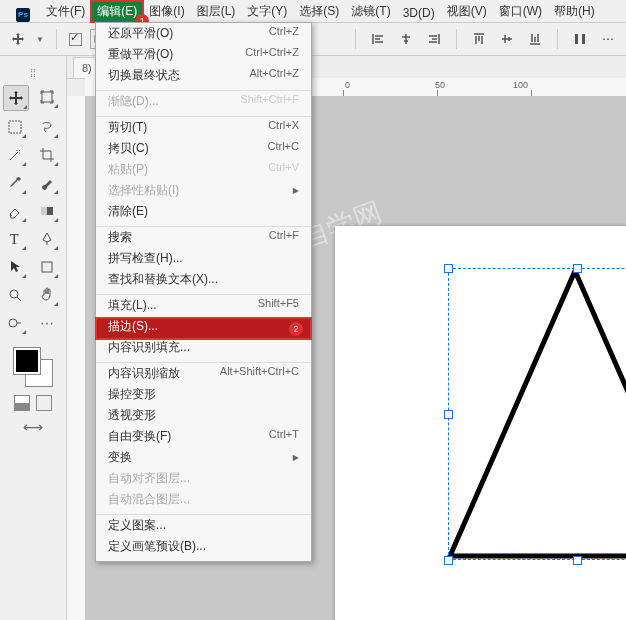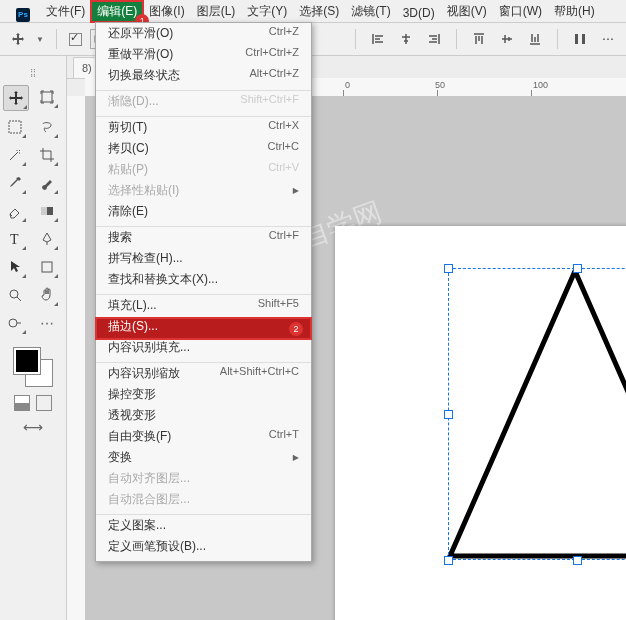--- a/index.html
+++ b/index.html
@@ -261,21 +261,21 @@
       <div class="tab">
         <span>8)</span>
         <span class="x">×</span>
       </div>
     </div>
     <div class="rulerH">
       <span style="left:260px">0</span>
       <i style="left:258px"></i>
       <span style="left:350px">50</span>
       <i style="left:352px"></i>
-      <span style="left:448px">100</span>
+      <span style="left:428px">100</span>
       <i style="left:446px"></i>
     </div>
     <div class="rulerV"></div>
     <div class="canvasbg">
       <div class="wm" style="top:120px;left:160px">软件自学网</div>
       <div class="paper" style="top:130px;left:250px;width:400px;height:500px">
 
         <svg style="position:absolute;top:40px;left:110px" width="260" height="300">
           <path d="M130 5 L255 290 L5 290 Z" fill="none" stroke="#000" stroke-width="5"></path>
         </svg>

